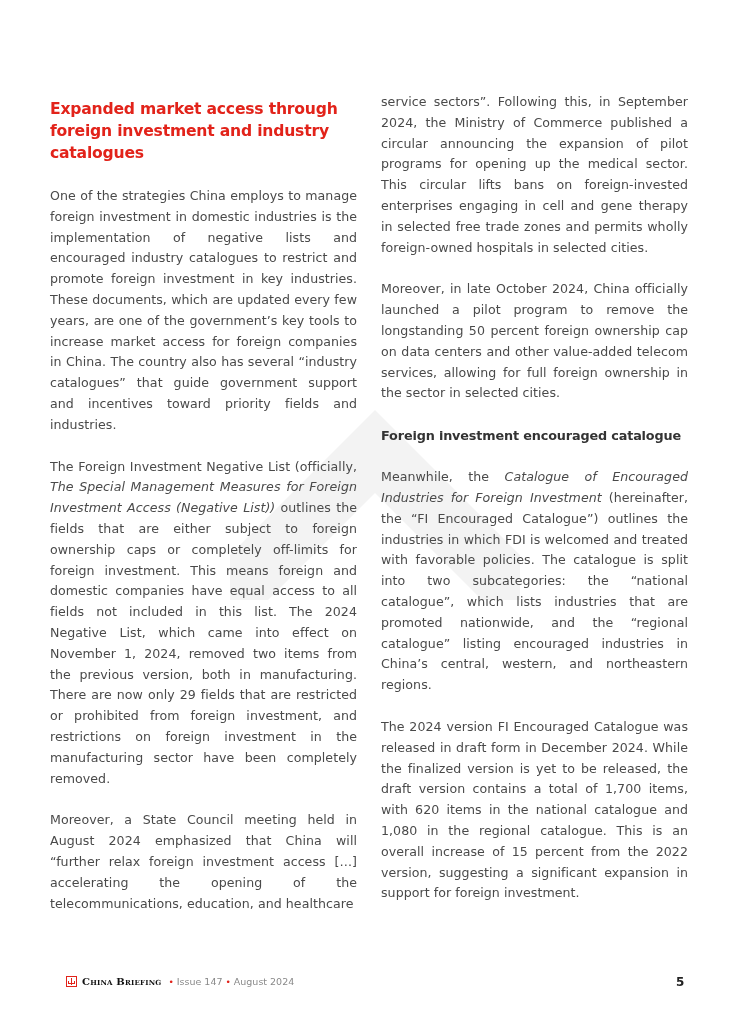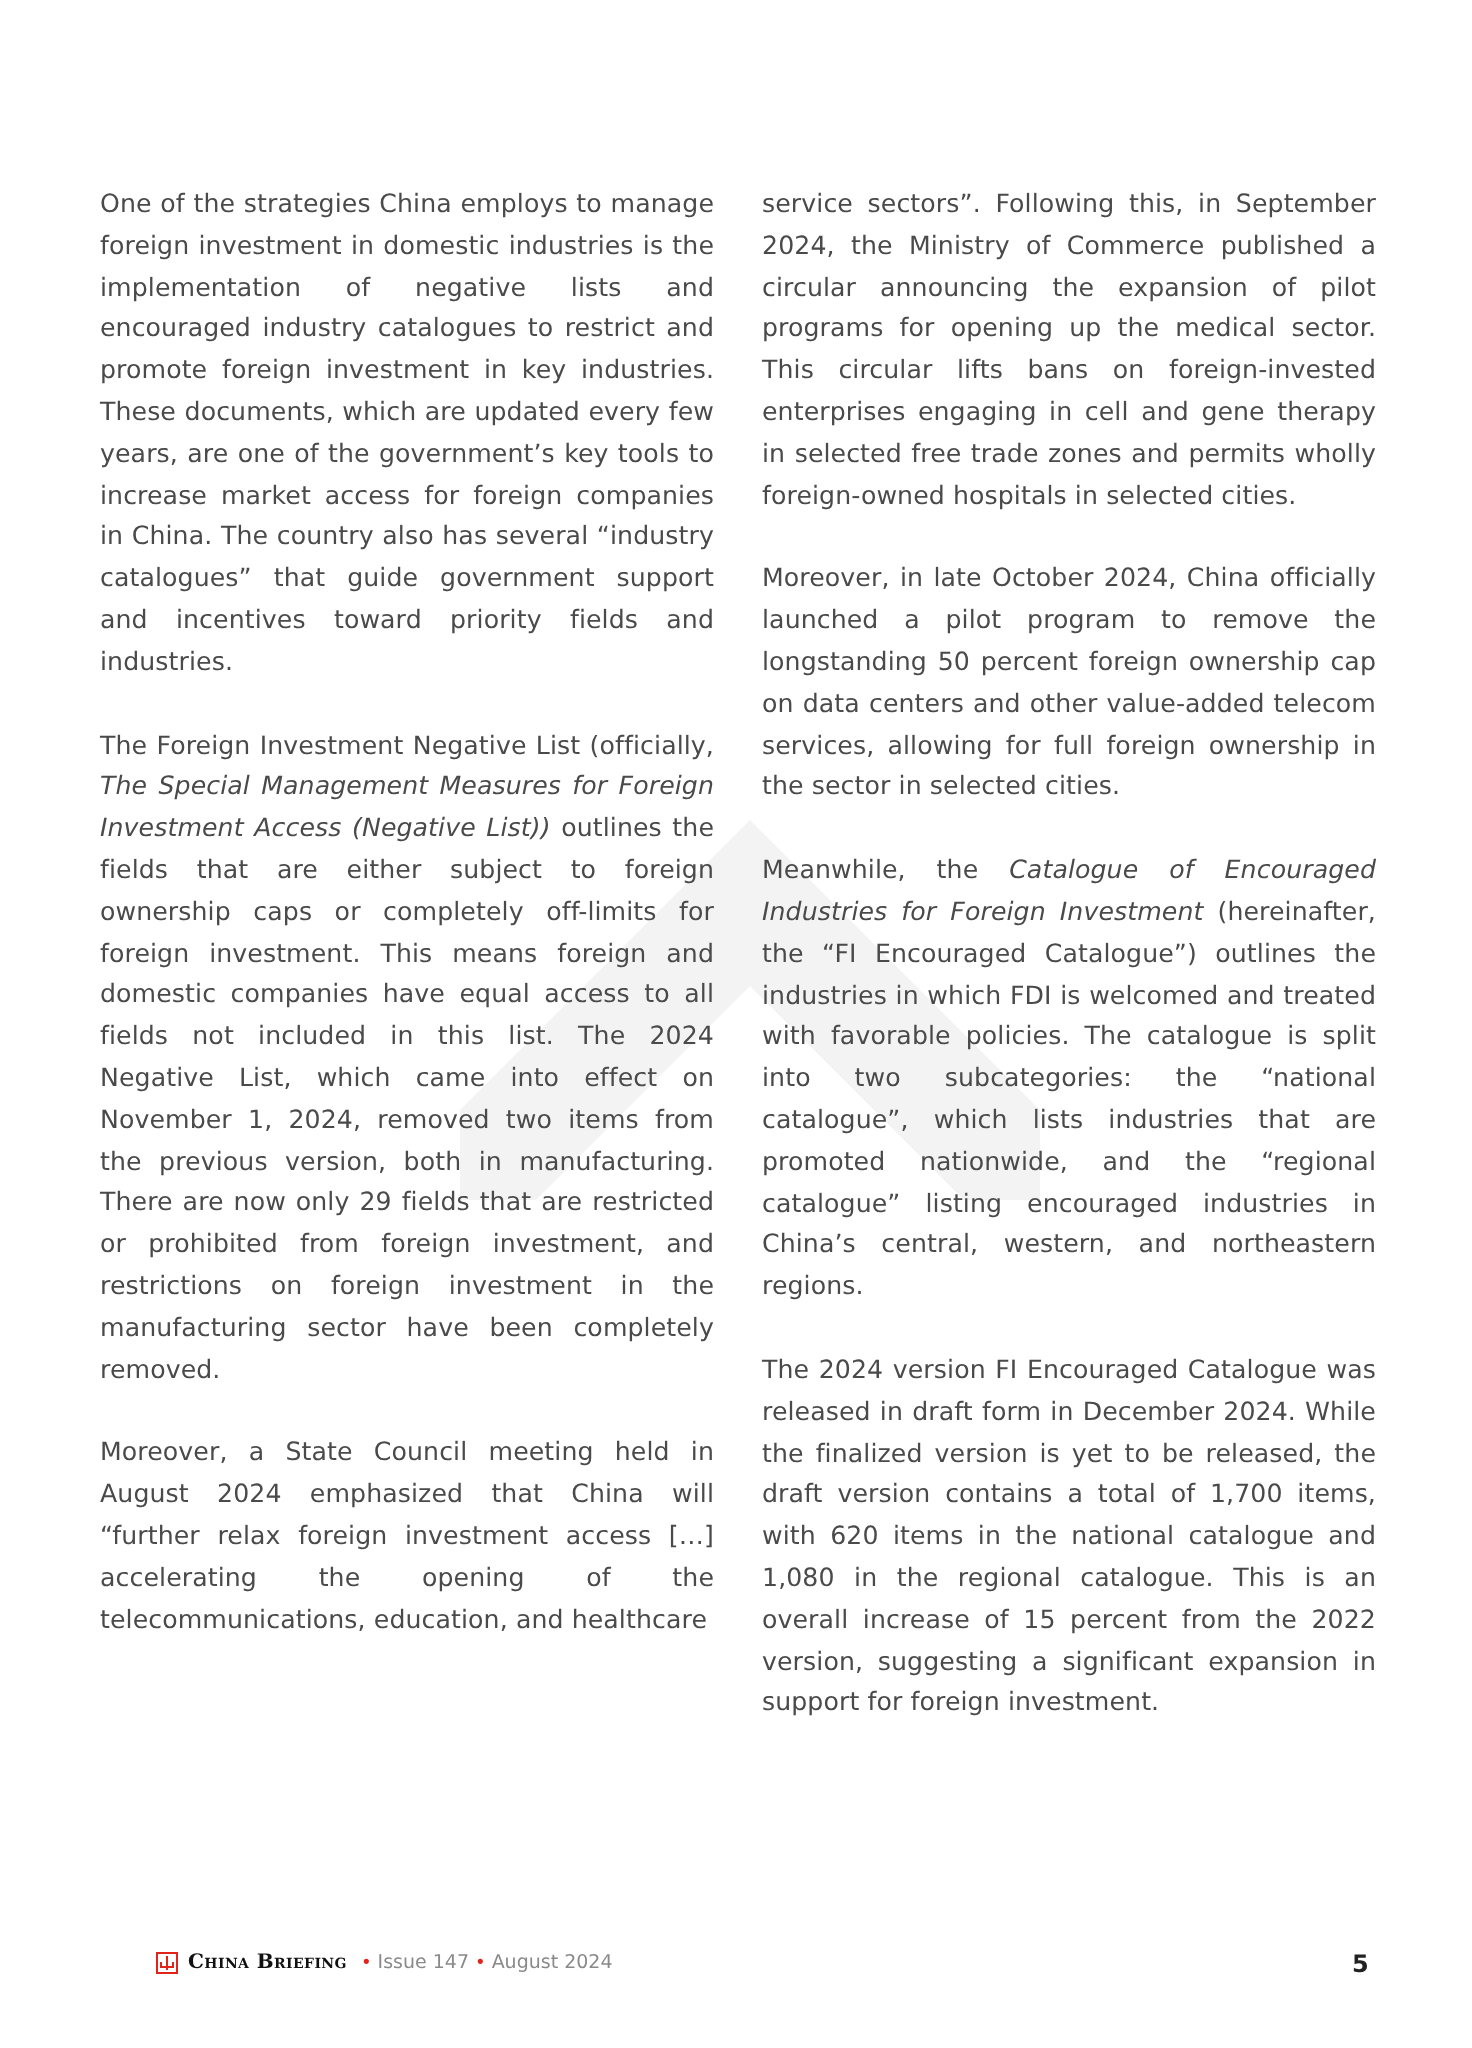--- a/index.html
+++ b/index.html
@@ -14,48 +14,50 @@
 
   p.body { margin: 0 0 21px 0; font-size: 12.6px; line-height: 20.8px;
            text-align: justify; color: #4a4a4a; letter-spacing: 0.05px; }
   p.body em { font-style: italic; }
 
   h2.section { margin: 6px 0 22px 0; font-size: 15.6px; line-height: 22px;
                font-weight: bold; color: #e2231a; letter-spacing: -0.2px; }
   h3.sub { margin: 0 0 21px 0; font-size: 12.8px; line-height: 21px;
            font-weight: bold; color: #333333; letter-spacing: -0.15px; }
 
-  .footer { position: absolute; left: 50px; top: 976px; display: flex; align-items: center;
+  .footer { position: absolute; left: 38px; top: 976px; display: flex; align-items: center;
             font-size: 9.5px; color: #8a8a8a; z-index: 1; padding-left: 28px; }
   .logo-icon { width: 11px; height: 11px; border: 1px solid #e2231a; box-sizing: border-box;
                position: relative; margin-right: 5px; }
   .logo-icon::before { content: ""; position: absolute; left: 4px; top: 1px; width: 1px; height: 7px; background: #e2231a; }
   .logo-icon::after { content: ""; position: absolute; left: 1px; top: 4px; width: 7px; height: 3px;
                       border-bottom: 1px solid #e2231a; border-left: 1px solid #e2231a; border-right: 1px solid #e2231a; box-sizing: border-box; }
   .brand { font-family: "DejaVu Serif", serif; font-weight: bold; color: #111; font-size: 10px;
            font-variant: small-caps; letter-spacing: 0.2px; margin-right: 4px; }
   .sep { color: #e2231a; margin: 0 3px; font-size: 9px; }
   .page-num { position: absolute; left: 676px; top: 975px; font-size: 12px; font-weight: bold; color: #222; z-index: 1; }
 </style>
 </head>
 <body>
 
 <svg class="watermark" viewBox="0 0 290 190">
   <polygon points="145,0 290,145 290,190 252,190 145,83 38,190 0,190 0,145" fill="#f3f3f3"></polygon>
 </svg>
 
 <div class="column col-left">
+  <h2 class="section">Expanded market access through foreign investment and industry catalogues</h2>
   <p class="body">One of the strategies China employs to manage foreign investment in domestic industries is the implementation of negative lists and encouraged industry catalogues to restrict and promote foreign investment in key industries. These documents, which are updated every few years, are one of the government’s key tools to increase market access for foreign companies in China. The country also has several “industry catalogues” that guide government support and incentives toward priority fields and industries.</p>
   <p class="body"><span>The Foreign Investment Negative List (officially, </span><em>The Special Management Measures for Foreign Investment Access (Negative List))</em><span> outlines the fields that are either subject to foreign ownership caps or completely off-limits for foreign investment. This means foreign and domestic companies have equal access to all fields not included in this list. The 2024 Negative List, which came into effect on November 1, 2024, removed two items from the previous version, both in manufacturing. There are now only 29 fields that are restricted or prohibited from foreign investment, and restrictions on foreign investment in the manufacturing sector have been completely removed.</span></p>
   <p class="body">Moreover, a State Council meeting held in August 2024 emphasized that China will “further relax foreign investment access […] accelerating the opening of the telecommunications, education, and healthcare</p>
 </div>
 
 <div class="column col-right">
   <p class="body">service sectors”. Following this, in September 2024, the Ministry of Commerce published a circular announcing the expansion of pilot programs for opening up the medical sector. This circular lifts bans on foreign-invested enterprises engaging in cell and gene therapy in selected free trade zones and permits wholly foreign-owned hospitals in selected cities.</p>
   <p class="body">Moreover, in late October 2024, China officially launched a pilot program to remove the longstanding 50 percent foreign ownership cap on data centers and other value-added telecom services, allowing for full foreign ownership in the sector in selected cities.</p>
+  <h3 class="sub">Foreign investment encouraged catalogue</h3>
   <p class="body"><span>Meanwhile, the </span><em>Catalogue of Encouraged Industries for Foreign Investment</em><span> (hereinafter, the “FI Encouraged Catalogue”) outlines the industries in which FDI is welcomed and treated with favorable policies. The catalogue is split into two subcategories: the “national catalogue”, which lists industries that are promoted nationwide, and the “regional catalogue” listing encouraged industries in China’s central, western, and northeastern regions.</span></p>
   <p class="body">The 2024 version FI Encouraged Catalogue was released in draft form in December 2024. While the finalized version is yet to be released, the draft version contains a total of 1,700 items, with 620 items in the national catalogue and 1,080 in the regional catalogue. This is an overall increase of 15 percent from the 2022 version, suggesting a significant expansion in support for foreign investment.</p>
 </div>
 
 <div class="footer">
   <span class="logo-icon"></span>
   <span class="brand">China Briefing</span>
   <span class="sep">•</span>
   <span>Issue 147</span>
   <span class="sep">•</span>

